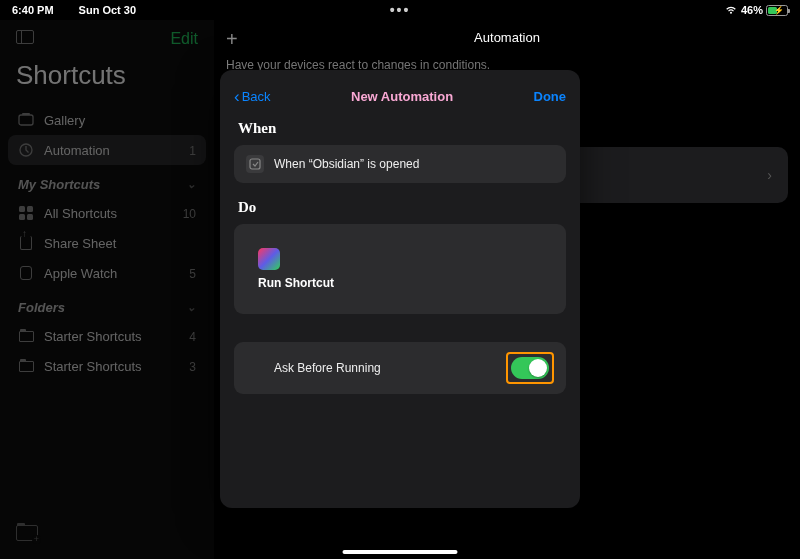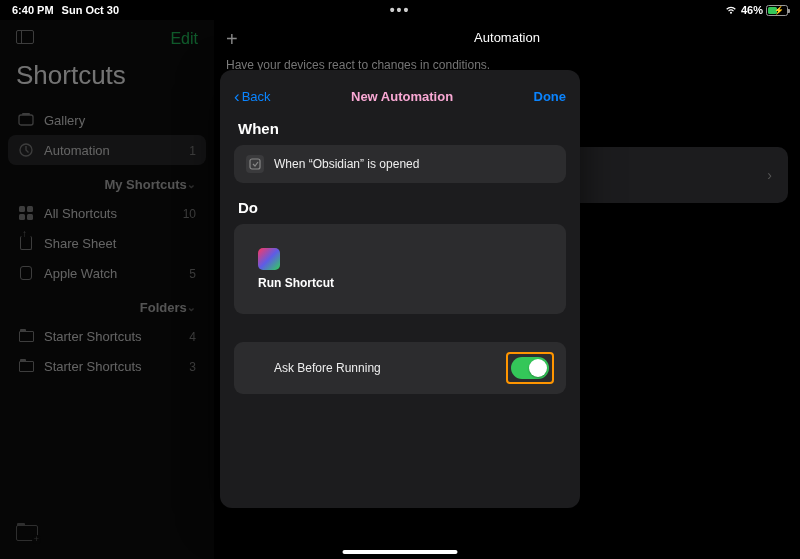--- a/index.html
+++ b/index.html
@@ -1,41 +1,41 @@
 <!DOCTYPE html>
 <html><head>
   <meta charset="utf-8">
   <style>
     * { margin: 0; padding: 0; box-sizing: border-box; font-family: -apple-system, BlinkMacSystemFont, "Helvetica Neue", sans-serif; }
     body { width: 800px; height: 559px; background: #000; color: #fff; overflow: hidden; position: relative; }
 
     
     .statusbar { height: 20px; display: flex; align-items: center; justify-content: space-between; padding: 0 12px; font-size: 11px; font-weight: 600; }
-    .statusbar .left { display: flex; gap: 8px; }
+    .statusbar .left { display: flex; gap: 25px; }
     .statusbar .center { position: absolute; left: 50%; transform: translateX(-50%); font-size: 14px; letter-spacing: 2px; color: #ccc; }
     .statusbar .right { display: flex; align-items: center; gap: 3px; }
     .wifi { width: 14px; height: 10px; }
     .battery { width: 22px; height: 11px; border: 1px solid #999; border-radius: 2.5px; position: relative; display: flex; align-items: center; }
     .battery::after { content: ''; position: absolute; right: -3px; top: 3px; width: 2px; height: 4px; background: #999; border-radius: 0 1px 1px 0; }
     .battery-fill { background: #34c759; border-radius: 1.5px; height: 7px; margin-left: 1px; }
     .bolt { position: absolute; right: 3px; color: #fff; font-size: 8px; }
 
     .main { display: flex; height: calc(100% - 20px); }
 
     
     .sidebar { width: 214px; background: #0e0e0e; padding: 10px 8px; display: flex; flex-direction: column; opacity: 0.45; }
     .sidebar-top { display: flex; justify-content: space-between; align-items: flex-start; padding: 0 8px 8px 8px; color: #22c55e; }
     .sidebar-topicon { width: 18px; height: 14px; border: 1.5px solid #888; border-radius: 2px; position: relative; }
     .sidebar-topicon::after { content: ''; position: absolute; left: 4px; top: 0; bottom: 0; width: 1px; background: #888; }
     .sidebar-title { font-size: 26px; font-weight: 400; padding: 4px 8px 14px 8px; }
     .sideitem { display: flex; align-items: flex-end; padding: 7px 10px; border-radius: 8px; font-size: 13px; color: #ddd; gap: 10px; }
     .sideitem.selected { background: #2c2c2e; }
     .sideitem .count { margin-left: auto; color: #888; font-size: 12px; }
     .sideicon { width: 16px; height: 16px; flex-shrink: 0; display: flex; align-items: center; justify-content: center; }
-    .sidehead { display: flex; justify-content: flex-end; align-items: center; padding: 12px 10px 6px 10px; font-size: 13px; font-weight: 600; color: #bbb; }
+    .sidehead { display: flex; justify-content: space-between; align-items: center; padding: 12px 10px 6px 10px; font-size: 13px; font-weight: 600; color: #bbb; font-style: italic; }
     .chev { color: #666; font-size: 11px; }
     .sidebar-bottom { margin-top: auto; padding: 8px; }
     .newfolder { width: 22px; height: 16px; border: 1.5px solid #666; border-radius: 2px; position: relative; }
     .newfolder::before { content: ''; position: absolute; top: -3px; left: 0; width: 8px; height: 3px; background: #666; border-radius: 1px 1px 0 0; }
     .newfolder::after { content: '+'; position: absolute; right: -4px; bottom: -4px; font-size: 9px; color: #666; background: #0e0e0e; border-radius: 50%; width: 9px; height: 9px; line-height: 8px; text-align: center; }
 
     
     .content { flex: 1; background: #000; position: relative; }
     .content-header { height: 38px; display: flex; align-items: center; padding: 0 12px; }
     .plus-btn { color: #888; font-size: 20px; font-weight: 300; }
@@ -46,21 +46,21 @@
     .bgrow { margin: 65px 12px 0 12px; background: #1c1c1e; border-radius: 10px; height: 56px; display: flex; align-items: center; justify-content: flex-end; padding: 0 16px; }
     .bgrow-chev { color: #555; font-size: 14px; }
 
     
     .modal { position: absolute; top: 50px; left: 6px; width: 360px; height: 438px; background: #1c1c1e; border-radius: 12px; padding: 12px 14px; box-shadow: 0 10px 40px rgba(0,0,0,0.6); }
     .modal-top { display: flex; align-items: center; justify-content: space-between; height: 28px; margin-bottom: 10px; }
     .modal-back { display: flex; align-items: center; color: #0a84ff; font-size: 13px; gap: 2px; }
     .modal-title { font-size: 13px; font-weight: 700; color: #f9a8d4; }
     .modal-done { color: #0a84ff; font-size: 13px; font-weight: 600; }
 
-    .sect-label { font-size: 15px; font-weight: 700; margin: 8px 0 8px 4px; }
+    .sect-label { font-size: 15px; font-weight: 700; margin: 8px 0 8px 4px; font-family: Liberation Serif, serif; }
     .row { background: #2c2c2e; border-radius: 9px; padding: 10px 12px; display: flex; align-items: center; gap: 10px; font-size: 12px; color: #eee; }
     .row-icon { width: 18px; height: 18px; background: #3a3a3c; border-radius: 4px; display: flex; align-items: center; justify-content: center; flex-shrink: 0; }
     .row-tall { background: #2c2c2e; border-radius: 9px; padding: 24px; }
     .shortcut-icon { width: 22px; height: 22px; border-radius: 5px; background: linear-gradient(135deg, #ff375f 0%, #5e5ce6 50%, #30d158 100%); margin-bottom: 6px; }
     .row-text { font-size: 12px; font-weight: 600; }
     .row-toggle { display: flex; align-items: center; justify-content: space-between; }
 
     
     .toggle-wrap { padding: 3px; border: 2px solid #ff9500; border-radius: 4px; }
     .toggle { width: 38px; height: 22px; background: #34c759; border-radius: 11px; position: relative; }

